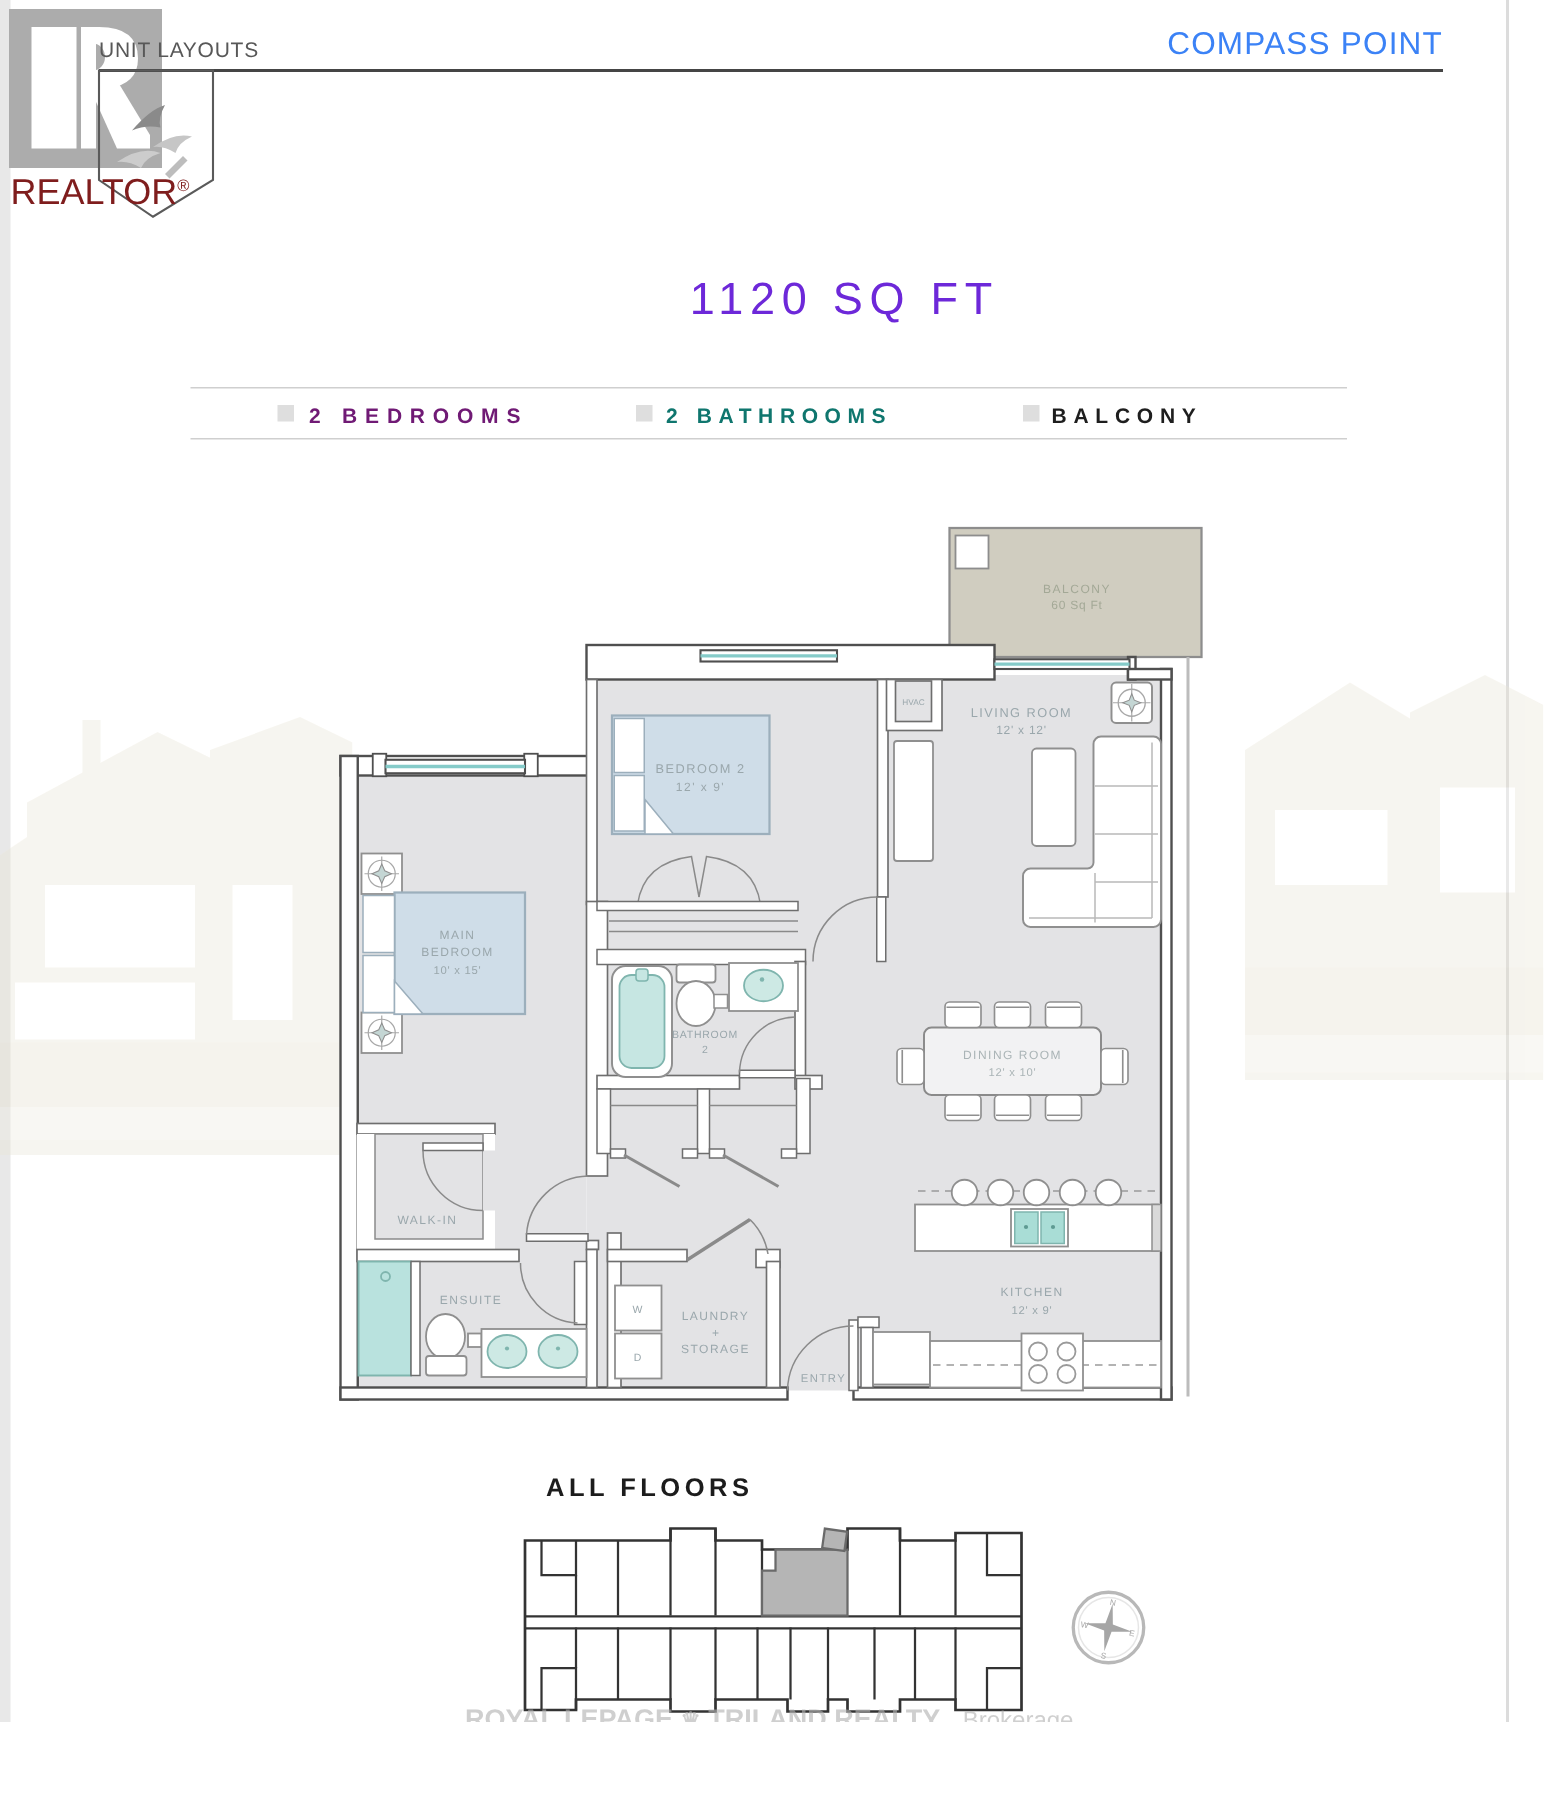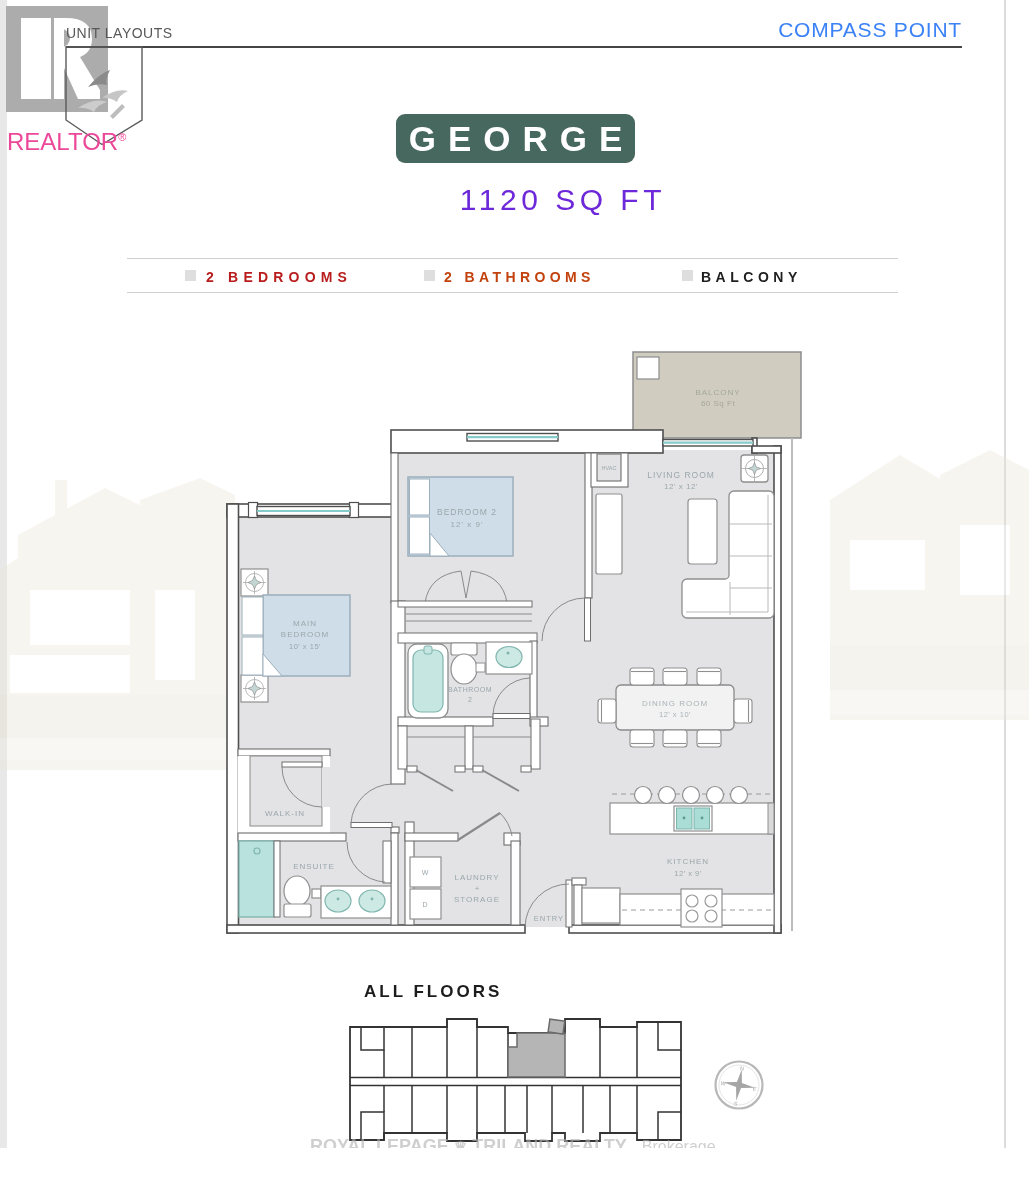--- a/index.html
+++ b/index.html
@@ -58,37 +58,36 @@
   <div class="abs" style="left:66px;top:46px;width:896px;height:2px;background:#454545;"></div>
 
   <svg class="abs" style="left:64px;top:46px;" width="82" height="102" viewBox="0 0 82 102">
     <polygon points="2,1 78,1 78,74 38,98.5 2,74" fill="none" stroke="#5a5a5a" stroke-width="1.4"></polygon>
     <path d="M24,41 q12,-14 22,-17 q-5,9 -3,15 q-10,-2 -19,2 z" fill="#8a8a8a"></path>
     <path d="M38,52 q14,-10 26,-7 q-9,4 -11,11 q-8,-5 -15,-4 z" fill="#c6c6c6"></path>
     <path d="M14,62 q16,-11 29,-6 q-10,3 -13,10 q-8,-5 -16,-4 z" fill="#cccccc"></path>
     <path d="M46,70 l12,-12 l3,3 l-12,12 z" fill="#bdbdbd"></path>
   </svg>
 
-  <div class="abs" style="left:7px;top:128px;width:140px;font-size:24px;color:#ec4899;letter-spacing:0px;">REALTOR<span style="font-size:11px;vertical-align:9px;">®</span></div>
+  <div class="abs" style="left:7px;top:115px;width:140px;font-size:24px;color:#7f1d1d;letter-spacing:0px;">REALTOR<span style="font-size:11px;vertical-align:9px;">®</span></div>
 
   <div class="abs" style="left:662px;top:18px;width:300px;font-size:21px;color:#3b82f6;letter-spacing:0.8px;text-align:right;white-space:nowrap;">COMPASS POINT</div>
 
-  <div class="abs" style="left:396px;top:114px;width:239px;height:49px;background:#47685e;border-radius:9px;color:#ffffff;font-size:35px;font-weight:bold;text-align:center;line-height:49px;letter-spacing:12px;text-indent:12px;">GEORGE</div>
 
   <div class="abs" style="left:366px;top:183px;width:300px;font-size:30px;color:#6d28d9;letter-spacing:4.5px;text-align:right;">1120 SQ FT</div>
 
   <div class="abs" style="left:127px;top:258px;width:771px;height:1px;background:#cfcfcf;"></div>
 
   <div class="abs" style="left:127px;top:292px;width:771px;height:1px;background:#cfcfcf;"></div>
 
   <div class="abs" style="left:185px;top:270px;width:11px;height:11px;background:#dedede;"></div>
-  <div class="abs" style="left:206px;top:269px;font-size:14px;font-weight:bold;color:#b91c1c;letter-spacing:5.2px;">2 BEDROOMS</div>
+  <div class="abs" style="left:206px;top:269px;font-size:14px;font-weight:bold;color:#701a75;letter-spacing:5.2px;">2 BEDROOMS</div>
 
   <div class="abs" style="left:424px;top:270px;width:11px;height:11px;background:#dedede;"></div>
-  <div class="abs" style="left:444px;top:269px;font-size:14px;font-weight:bold;color:#c2410c;letter-spacing:4.4px;">2 BATHROOMS</div>
+  <div class="abs" style="left:444px;top:269px;font-size:14px;font-weight:bold;color:#0f766e;letter-spacing:4.4px;">2 BATHROOMS</div>
 
   <div class="abs" style="left:682px;top:270px;width:11px;height:11px;background:#dedede;"></div>
   <div class="abs" style="left:701px;top:269px;font-size:14px;font-weight:bold;color:#1e1e1e;letter-spacing:4.5px;">BALCONY</div>
 
   <svg id="plan" class="abs" style="left:210px;top:340px;" width="610" height="610" viewBox="210 340 610 610">
 
     <g>
       <rect x="633" y="352" width="168" height="86" fill="#d0cdc0" stroke="#8d8d8d" stroke-width="1.5"></rect>
       <rect x="637" y="357" width="22" height="22" fill="#ffffff" stroke="#8d8d8d" stroke-width="1.2"></rect>
       <text x="718" y="395" font-size="8" fill="#a3a896" letter-spacing="1" text-anchor="middle">BALCONY</text>

